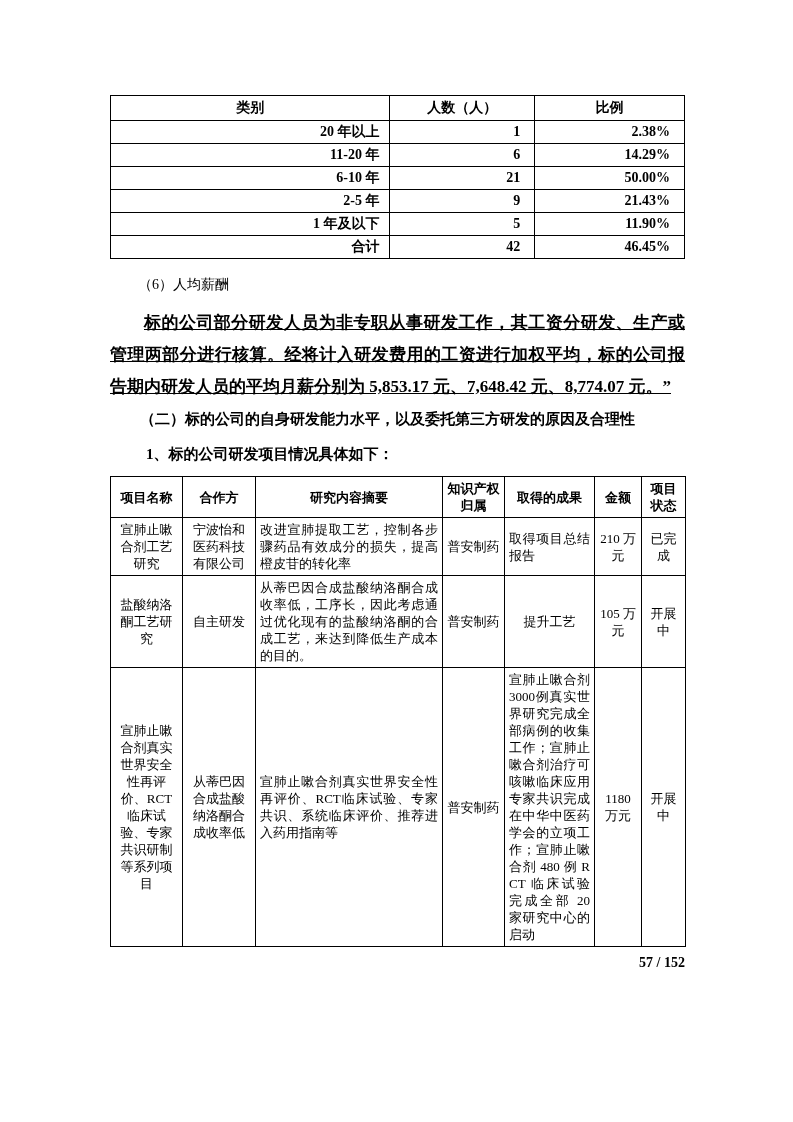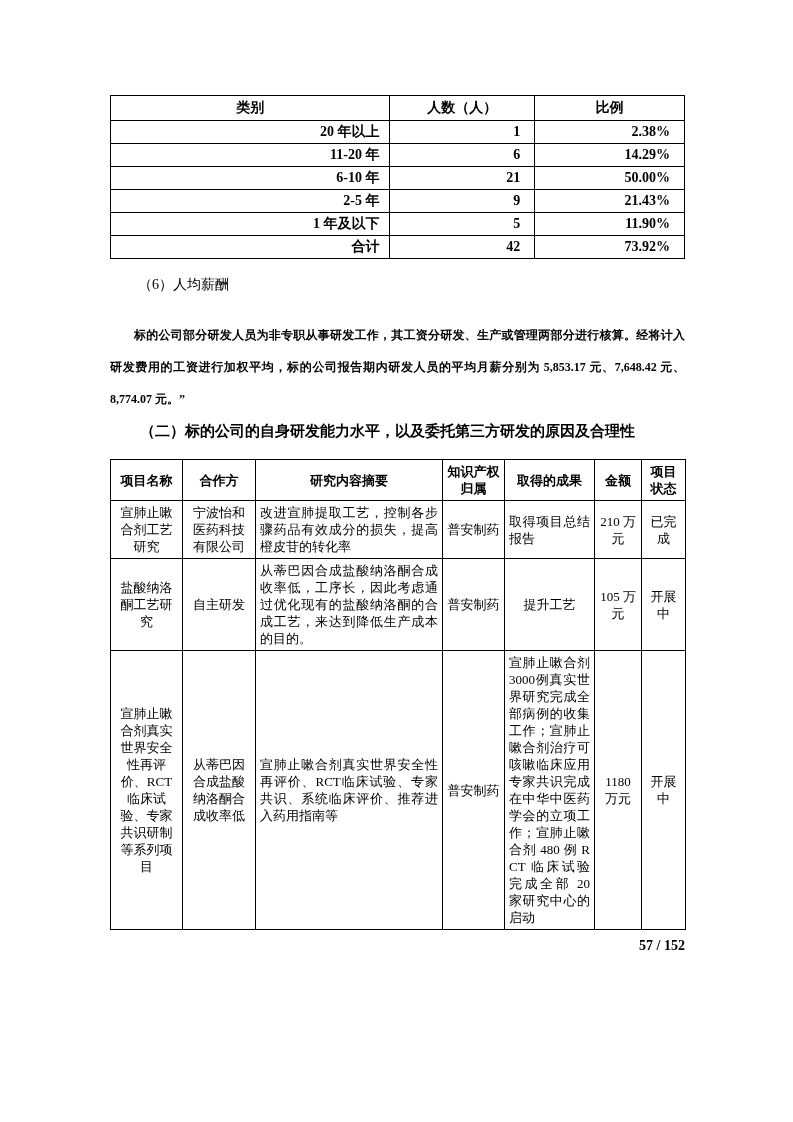--- a/index.html
+++ b/index.html
@@ -36,26 +36,27 @@
   table.t1 td.r { text-align:right; padding-right:14px; }
 
   
   .h6 {
     margin-top:17px;
     font-size:14px;
     font-weight:normal;
     text-indent:2em;
   }
   .para {
-    margin-top:25px;
-    font-size:12px;
+    margin-top:13px;
+    font-size:17px;
     font-weight:bold;
     line-height:32px;
     text-indent:2em;
     text-align:justify;
+    text-decoration:underline;
   }
   .h2 {
     font-size:15px;
     font-weight:bold;
     line-height:32px;
     text-indent:2em;
     text-align:justify;
   }
   .lead {
     margin-top:10px;
@@ -129,31 +130,32 @@
         <td class="r">21.43%</td>
       </tr>
       <tr>
         <td class="c">1 年及以下</td>
         <td class="r">5</td>
         <td class="r">11.90%</td>
       </tr>
       <tr>
         <td class="c">合计</td>
         <td class="r">42</td>
-        <td class="r">73.92%</td>
+        <td class="r">46.45%</td>
       </tr>
     </tbody>
   </table>
 
   <div class="h6">（6）人均薪酬</div>
 
   <div class="para">标的公司部分研发人员为非专职从事研发工作，其工资分研发、生产或管理两部分进行核算。经将计入研发费用的工资进行加权平均，标的公司报告期内研发人员的平均月薪分别为 5,853.17 元、7,648.42 元、8,774.07 元。”</div>
 
   <div class="h2">（二）标的公司的自身研发能力水平，以及委托第三方研发的原因及合理性</div>
 
+  <div class="lead">1、标的公司研发项目情况具体如下：</div>
 
   <table class="t2">
     <colgroup>
       <col class="w1">
         <col class="w2">
         <col class="w3">
         <col class="w4">
         <col class="w5">
         <col class="w6">
         <col class="w7">

